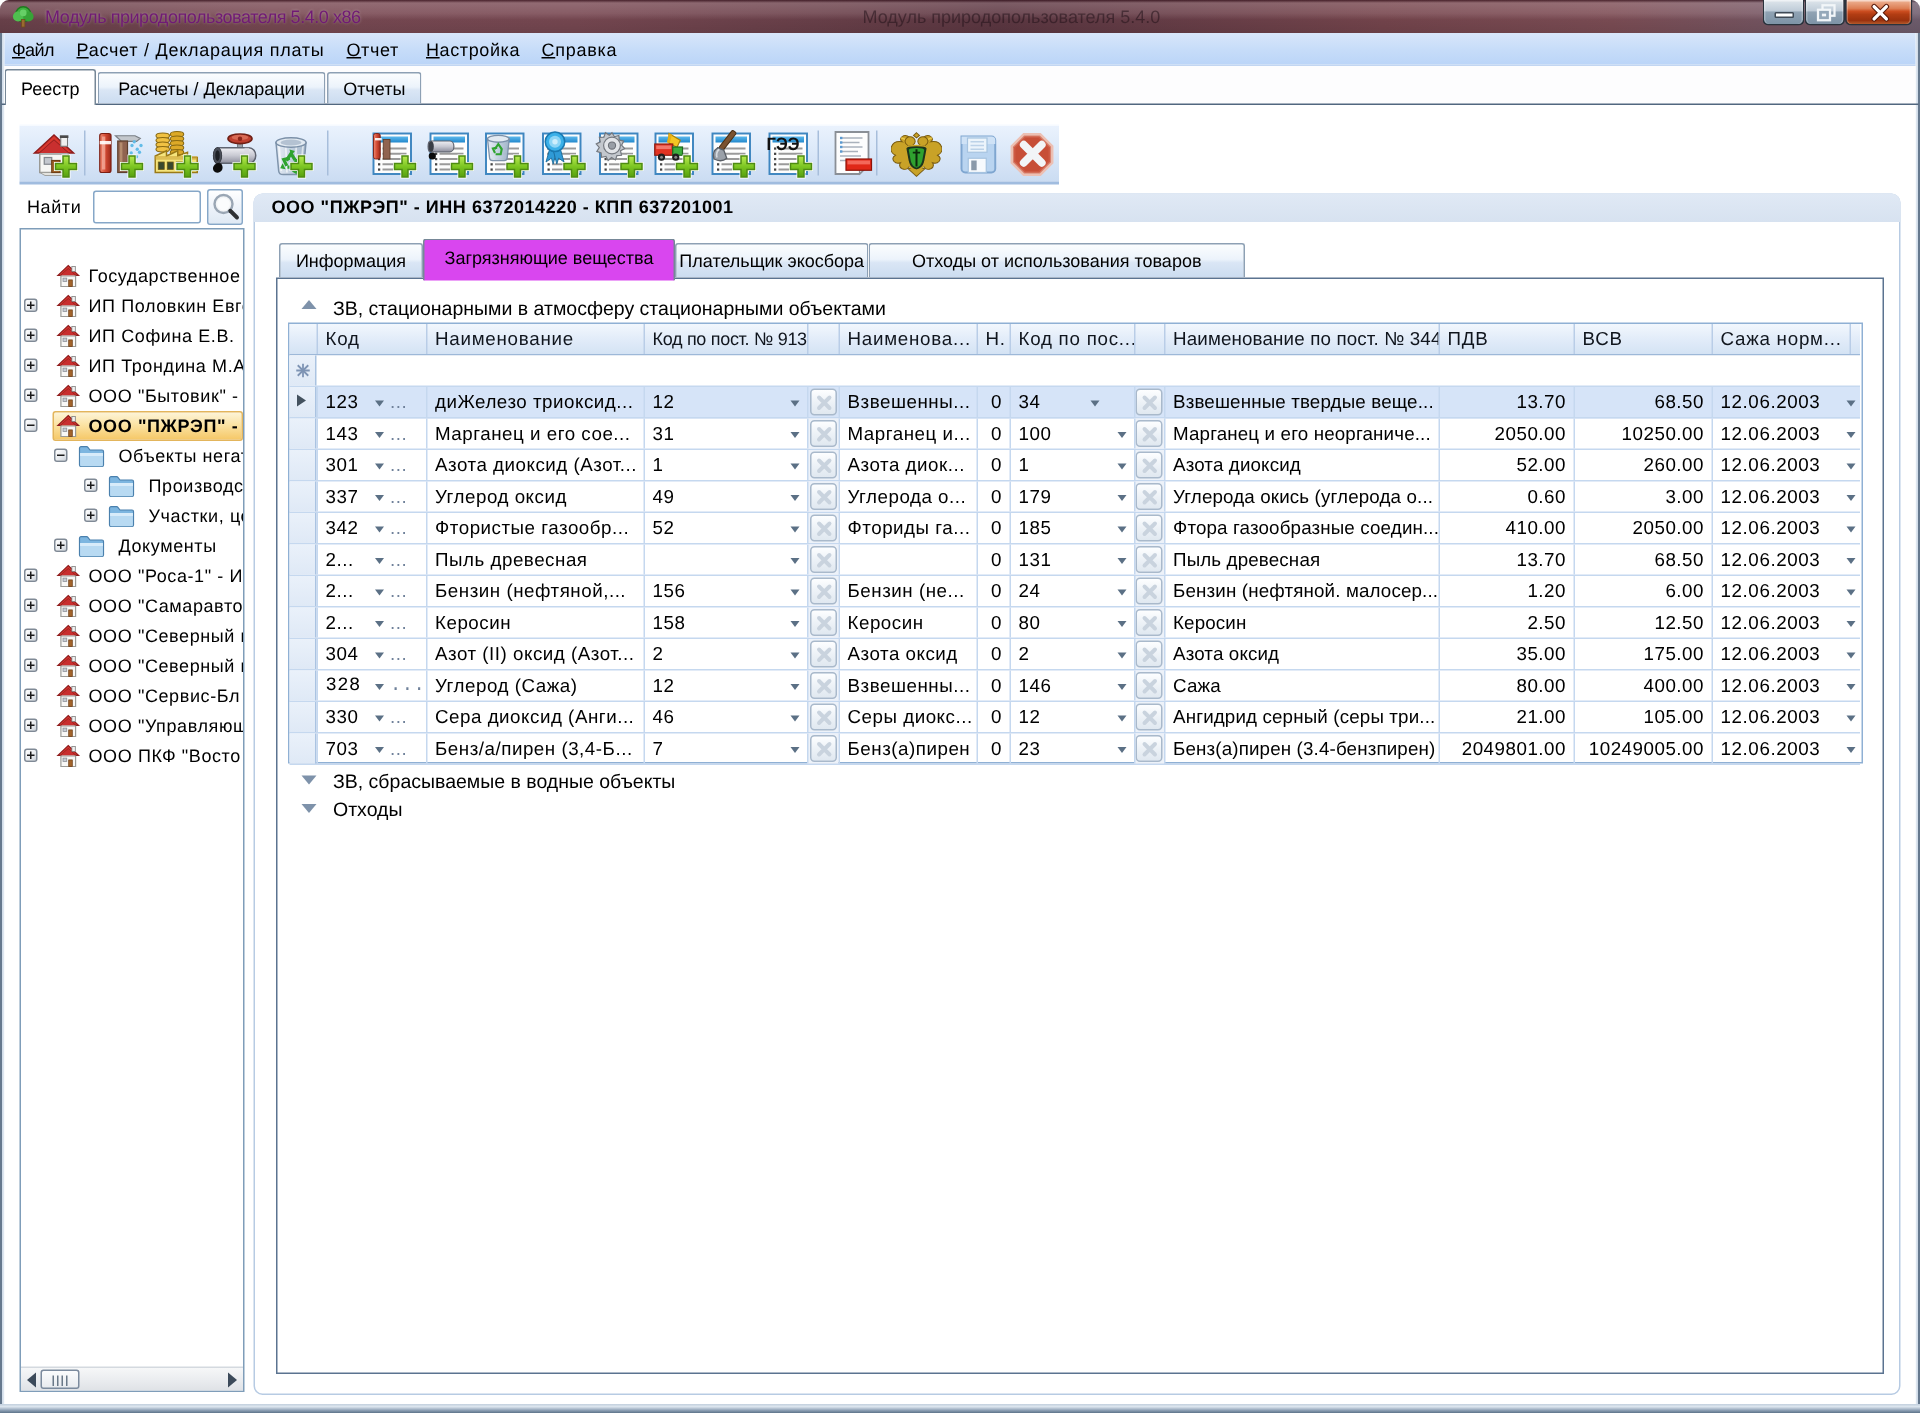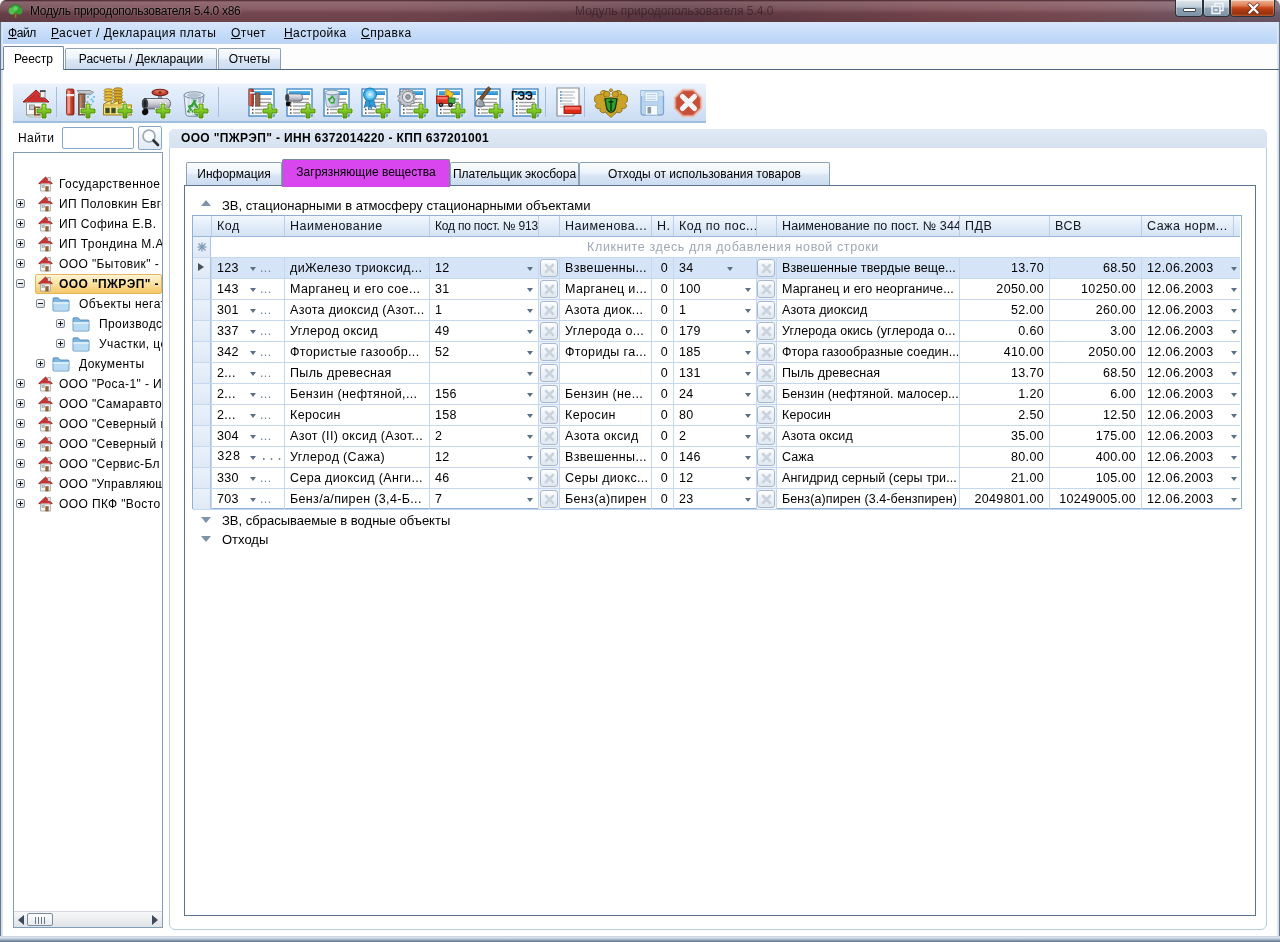--- a/index.html
+++ b/index.html
@@ -5,21 +5,21 @@
 html,body{width:1280px;height:942px;overflow:hidden;}
 body{font-family:"Liberation Sans",sans-serif;font-size:12px;color:#000;background:#fff;position:relative;}
 .abs{position:absolute;}
 
 #titlebar{left:0;top:0;width:1280px;height:22px;
  background:linear-gradient(90deg,#6d434d 0%,#7b4b55 14%,#7a4a54 30%,#6b414b 44%,#5f3944 52%,#693f49 60%,#78474f 72%,#7f4f57 84%,#726071 100%);
  border-radius:6px 6px 0 0;}
 #titlebar .shade{left:0;top:0;width:1280px;height:22px;border-radius:6px 6px 0 0;
  background:linear-gradient(180deg,rgba(30,0,10,.55) 0%,rgba(255,255,255,.18) 9%,rgba(255,255,255,.10) 40%,rgba(0,0,0,.06) 60%,rgba(0,0,0,.12) 100%);}
 #ghost{left:575px;top:4px;width:330px;height:15px;color:rgba(35,18,26,.55);font-size:12px;overflow:hidden;filter:blur(.4px);}
-#apptitle{left:30px;top:4px;font-size:12px;letter-spacing:-.3px;color:#000000;text-shadow:0 0 2px rgba(255,255,255,.35);}
+#apptitle{left:30px;top:4px;font-size:12px;letter-spacing:-.3px;color:#701a75;text-shadow:0 0 2px rgba(255,255,255,.35);}
 .frameL{left:0;top:22px;width:3px;height:915px;background:linear-gradient(90deg,#66798e 0%,#66798e 34%,#c9d6e4 34%,#e6edf5 100%);}
 .frameR{left:1277px;top:22px;width:3px;height:915px;background:linear-gradient(90deg,#e6edf5 0%,#c9d6e4 66%,#66798e 66%,#66798e 100%);}
 .frameB{left:0;top:936px;width:1280px;height:6px;background:linear-gradient(180deg,#c2cfdd 0%,#dde6ef 30%,#8da0b5 70%,#5d7389 100%);}
 
 .wbtn{top:0;height:17px;border:1px solid #2a333d;border-top:none;border-radius:0 0 4px 4px;
  box-shadow:inset 0 1px 0 rgba(255,255,255,.5),inset 1px 0 0 rgba(255,255,255,.25),inset -1px 0 0 rgba(255,255,255,.25);}
 #btnmin{left:1175px;width:28px;background:linear-gradient(180deg,#dfe6ec 0%,#bfccd8 45%,#90a3b4 50%,#7d93a6 100%);}
 #btnres{left:1203px;width:27px;background:linear-gradient(180deg,#dfe6ec 0%,#bfccd8 45%,#90a3b4 50%,#7d93a6 100%);}
 #btncls{left:1230px;width:45px;background:linear-gradient(180deg,#efb698 0%,#dd7f55 35%,#cc4d20 47%,#b23d13 60%,#9a310e 85%,#b45a2c 100%);}
 
@@ -1249,21 +1249,20 @@
 <div class="gind">
         <svg width="10" height="10" style="position:absolute;left:4px;top:5px" viewBox="0 0 10 10">
           <g stroke="#7e94b4" stroke-width="1.2">
             <line x1="5" y1="0.5" x2="5" y2="9.5"></line>
             <line x1="0.5" y1="5" x2="9.5" y2="5"></line>
             <line x1="1.5" y1="1.5" x2="8.5" y2="8.5"></line>
             <line x1="8.5" y1="1.5" x2="1.5" y2="8.5"></line>
           </g>
         </svg>
       </div>
-<div class="newrowtext" style="left:340px;top:0;width:400px;text-align:center;line-height:20px;white-space:nowrap;font-size:12.5px;letter-spacing:.6px">Кликните здесь для добавления новой строки</div>
 </div>
 <div class="grow" style="top:42px;background:#d6e4f8;">
 <div class="gind">
         <div style="position:absolute;left:5px;top:5px;width:0;height:0;border-top:4px solid transparent;border-bottom:4px solid transparent;border-left:6px solid #44525f"></div>
       </div>
 <div class="gc" style="left:18px;width:73px;">123<div class="drop" style="left:38px"></div><div class="dots" style="left:48px">...</div></div>
 <div class="gc" style="left:91px;width:145px;">диЖелезо триоксид...</div>
 <div class="gc" style="left:236px;width:109px;">12<div class="drop" style="right:5px"></div></div>
 <div class="gc" style="left:345px;width:21px;padding-left:0;">
         <div class="xbtn" style="left:1px">

